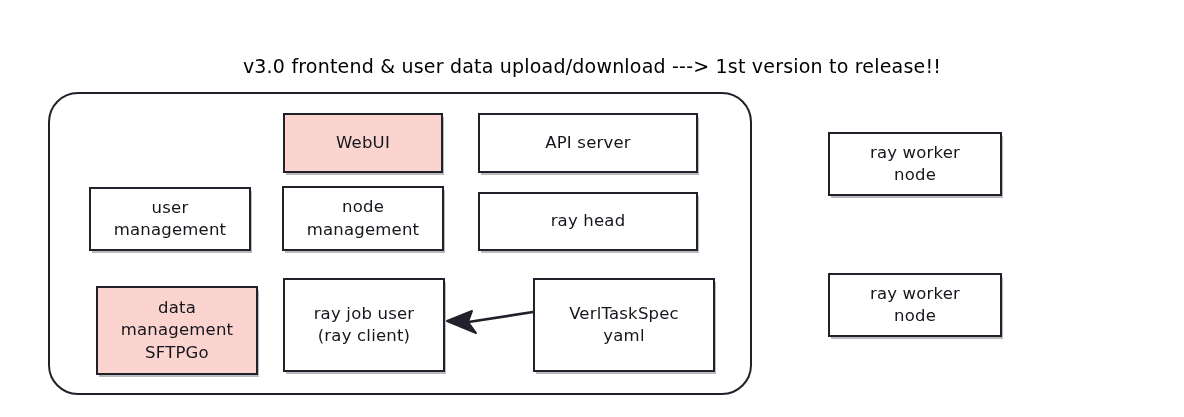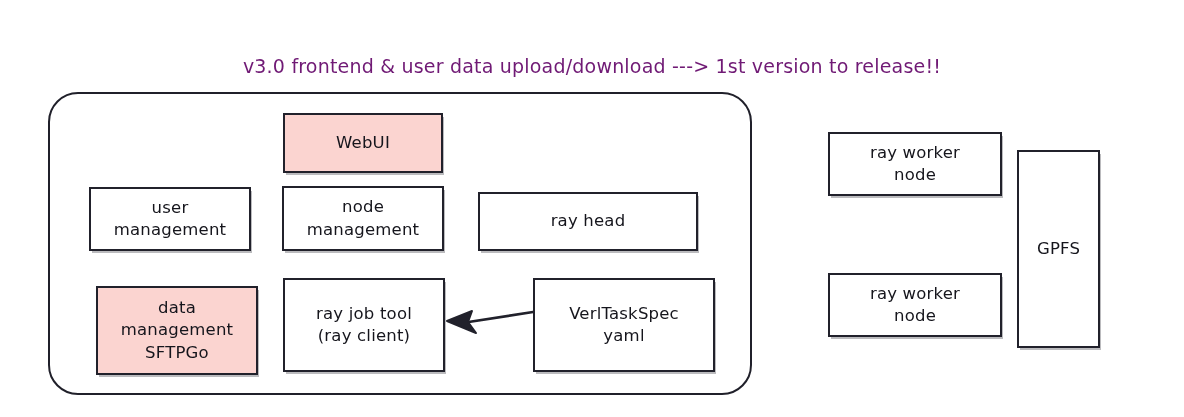--- a/index.html
+++ b/index.html
@@ -19,21 +19,21 @@
     height: 417px;
     background: #ffffff;
   }
   .title {
     position: absolute;
     left: 0;
     top: 55px;
     width: 1184px;
     text-align: center;
     font-size: 19px;
-    color: #701a75;
+    color: #000000;
     letter-spacing: 0.2px;
     font-family: "DejaVu Sans", sans-serif;
     white-space: nowrap;
   }
   
   .group-container {
     position: absolute;
     left: 48px;
     top: 92px;
     width: 704px;
@@ -94,20 +94,23 @@
 <div id="canvas">
 
   <div class="title">v3.0 frontend &amp; user data upload/download ---&gt; 1st version to release!!</div>
 
   <div class="group-container"></div>
 
   <div class="node pink" id="node-webui">
     <span class="lbl">WebUI</span>
   </div>
 
+  <div class="node" id="node-api">
+    <span class="lbl">API server</span>
+  </div>
 
   <div class="node" id="node-usermgmt">
     <span class="lbl">user
 management</span>
   </div>
 
   <div class="node" id="node-taskmgmt">
     <span class="lbl">node
 management</span>
   </div>
@@ -116,42 +119,39 @@
     <span class="lbl">ray head</span>
   </div>
 
   <div class="node pink" id="node-datamgmt">
     <span class="lbl">data
 management
 SFTPGo</span>
   </div>
 
   <div class="node" id="node-rayjobtool">
-    <span class="lbl">ray job tool
+    <span class="lbl">ray job user
 (ray client)</span>
   </div>
 
   <div class="node" id="node-verlspec">
     <span class="lbl">VerlTaskSpec
 yaml</span>
   </div>
 
   <div class="node" id="node-worker1">
     <span class="lbl">ray worker
 node</span>
   </div>
 
   <div class="node" id="node-worker2">
     <span class="lbl">ray worker
 node</span>
   </div>
 
-  <div class="node" id="node-gpfs">
-    <span class="lbl">GPFS</span>
-  </div>
 
   <svg id="arrow-layer" viewBox="0 0 1184 417" width="1184" height="417" xmlns="http://www.w3.org/2000/svg">
     <g>
       <path d="M533,312 L462,323" fill="none" stroke="#21212b" stroke-width="2.6" stroke-linecap="round"></path>
       <path d="M447,321 L472,311 L468,322 L476,333 Z" fill="#21212b" stroke="#21212b" stroke-width="2" stroke-linejoin="round"></path>
     </g>
   </svg>
 
 </div>
 

